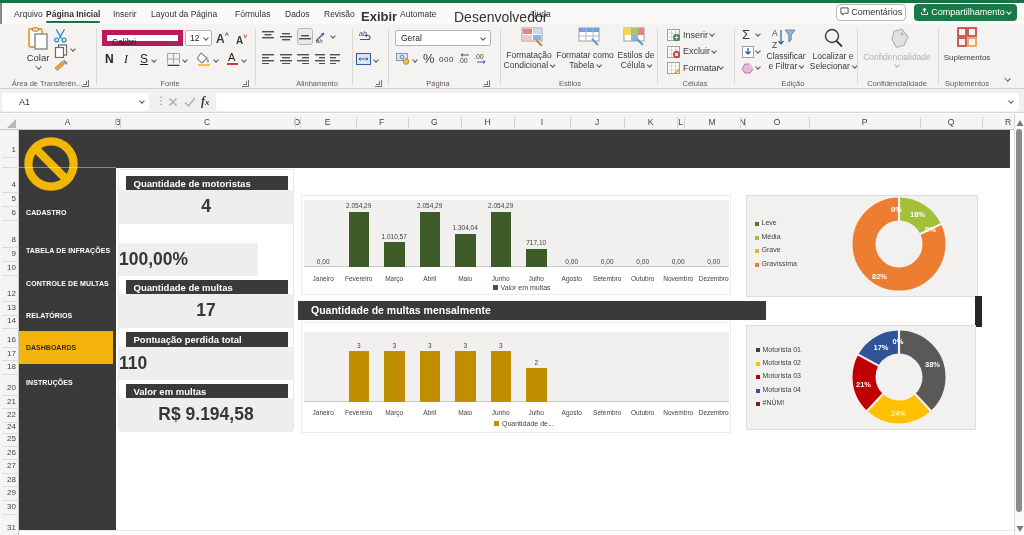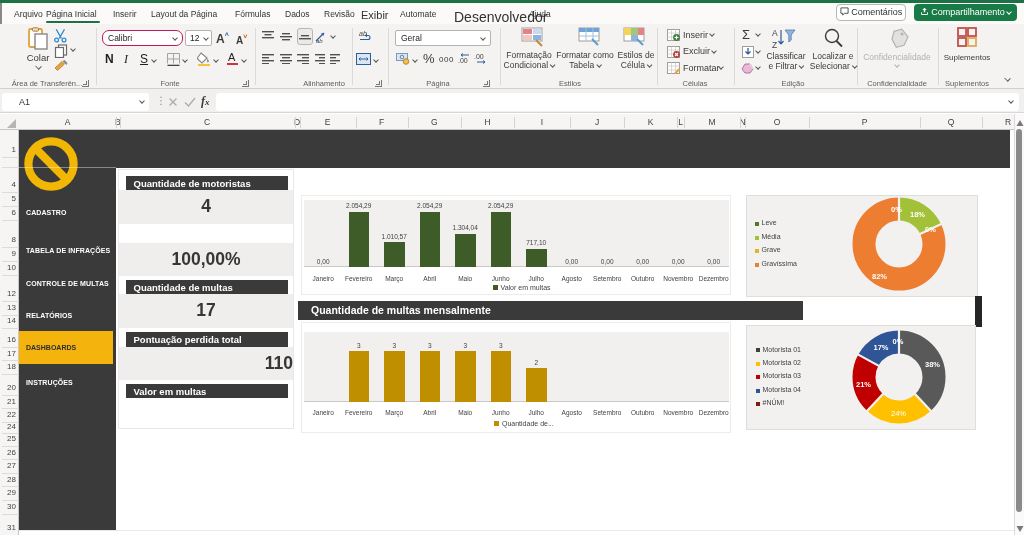--- a/index.html
+++ b/index.html
@@ -16,27 +16,27 @@
 .gsep{position:absolute;top:28px;height:57px;width:1px;background:#dcdad8}
 .hdrbar{position:absolute;background:#3a3a3a;color:#fff;font-weight:bold;white-space:nowrap;overflow:hidden}
 .tick{position:absolute;background:#d3d3d3}
 </style></head><body>
 <div id="app">
 
 <div class="ab" style="left:0;top:0;width:1024px;height:3px;background:#1e7145"></div>
 <div class="ab" style="left:0;top:3px;width:1024px;height:21px;background:#fbfaf9"></div>
 <div class="ab" style="left:0;top:3px;width:2px;height:24px;background:#8a8886"></div>
 <div class="ab" style="left:14px;top:8.5px;font-size:8.5px;color:#333;font-weight:normal">Arquivo</div>
-<div class="ab" style="left:46px;top:8.5px;font-size:8.5px;color:#333;font-weight:normal">Página Inicial</div>
+<div class="ab" style="left:46px;top:8.5px;font-size:8.5px;color:#333;font-weight:bold">Página Inicial</div>
 <div class="ab" style="left:113px;top:8.5px;font-size:8.5px;color:#333;font-weight:normal">Inserir</div>
 <div class="ab" style="left:151px;top:8.5px;font-size:8.5px;color:#333;font-weight:normal">Layout da Página</div>
 <div class="ab" style="left:235px;top:8.5px;font-size:8.5px;color:#333;font-weight:normal">Fórmulas</div>
 <div class="ab" style="left:285px;top:8.5px;font-size:8.5px;color:#333;font-weight:normal">Dados</div>
 <div class="ab" style="left:324px;top:8.5px;font-size:8.5px;color:#333;font-weight:normal">Revisão</div>
-<div class="ab" style="left:361px;top:8.5px;font-size:11px;color:#333;font-weight:normal">Exibir</div>
+<div class="ab" style="left:361px;top:8.5px;font-size:13px;color:#333;font-weight:bold">Exibir</div>
 <div class="ab" style="left:400px;top:8.5px;font-size:8.5px;color:#333;font-weight:normal">Automate</div>
 <div class="ab" style="left:454px;top:8.5px;font-size:14px;color:#333;font-weight:normal">Desenvolvedor</div>
 <div class="ab" style="left:529px;top:8.5px;font-size:8.5px;color:#333;font-weight:normal">Ajuda</div>
 <div class="ab" style="left:46px;top:20.5px;width:54px;height:2.5px;background:#1e7145;border-radius:2px"></div>
 <div class="ab" style="left:836px;top:4px;width:70px;height:16.5px;border:1px solid #b9b7b5;border-radius:4px;background:#fff;font-size:9px;color:#333;line-height:15px;text-align:center">
 <svg width="9" height="9" viewBox="0 0 10 10" style="vertical-align:-1px">
         <path d="M1 1h8v6h-4l-2 2v-2h-2z" fill="none" stroke="#444" stroke-width="1"></path>
       </svg> Comentários</div>
 <div class="ab" style="left:914px;top:3.5px;width:103px;height:17.5px;border-radius:4px;background:#187a46;font-size:9px;color:#fff;line-height:17.5px;text-align:center">
 <svg width="9" height="9" viewBox="0 0 12 12" style="vertical-align:-1px">
@@ -50,21 +50,21 @@
 <div class="gsep" style="left:387.5px"></div>
 <div class="gsep" style="left:500px"></div>
 <div class="gsep" style="left:657px"></div>
 <div class="gsep" style="left:734px"></div>
 <div class="gsep" style="left:857px"></div>
 <div class="gsep" style="left:938px"></div>
 <div class="glabel" style="left:47px;top:78.5px">Área de Transferên...</div>
 <div class="dlg" style="left:82px;top:80px"></div>
 <div class="glabel" style="left:170px;top:78.5px">Fonte</div>
 <div class="dlg" style="left:242px;top:80px"></div>
-<div class="glabel" style="left:324px;top:78.5px">Alinhamento</div>
+<div class="glabel" style="left:317px;top:78.5px">Alinhamento</div>
 <div class="dlg" style="left:375px;top:80px"></div>
 <div class="glabel" style="left:438px;top:78.5px">Página</div>
 <div class="dlg" style="left:483px;top:80px"></div>
 <div class="glabel" style="left:570px;top:78.5px">Estilos</div>
 <div class="glabel" style="left:695px;top:78.5px">Células</div>
 <div class="glabel" style="left:793px;top:78.5px">Edição</div>
 <div class="glabel" style="left:897px;top:78.5px">Confidencialidade</div>
 <div class="glabel" style="left:967px;top:78.5px">Suplementos</div>
 <svg class="ab" style="left:27px;top:27px" width="22" height="23" viewBox="0 0 22 23">
 <rect x="2" y="2" width="13" height="18" rx="1.5" fill="#fff" stroke="#dda33c" stroke-width="1.8"></rect>
@@ -86,21 +86,21 @@
 <rect x="4.5" y="1" width="8" height="10" fill="#fff" stroke="#6b6967" stroke-width="1.2"></rect>
 <rect x="1.5" y="3.5" width="8" height="10" fill="#fff" stroke="#6b6967" stroke-width="1.2"></rect>
 </svg>
 <div class="ab" style="left:71px;top:47px">
       <span class="chevs"></span>
     </div>
 <svg class="ab" style="left:54px;top:60px" width="14" height="13" viewBox="0 0 14 13">
 <path d="M1 8l7-6.5 2.5 2.5-7 6.5z" fill="#e8a33d" stroke="#b07f39" stroke-width="0.8"></path>
 <path d="M8.5 1l2-1 3 3-1 2z" fill="#8a8886"></path>
 </svg>
-<div class="ab" style="left:102px;top:30px;width:81px;height:16px;background:#fff;border:1px solid #be185d;border-radius:7px;font-size:8.5px;color:#222;line-height:14px;padding-left:5px">Calibri<span class="chevs" style="position:absolute;right:5px;top:5px"></span></div>
+<div class="ab" style="left:102px;top:30px;width:81px;height:16px;background:#fff;border:5px solid #be185d;border-radius:0;font-size:8.5px;color:#222;line-height:14px;padding-left:5px">Calibri<span class="chevs" style="position:absolute;right:5px;top:5px"></span></div>
 <div class="ab" style="left:185px;top:30px;width:27px;height:16px;background:#fff;border:1px solid #b5b3b1;border-radius:2px;font-size:8.5px;color:#222;line-height:14px;padding-left:4px">12<span class="chevs" style="position:absolute;right:3px;top:5px"></span></div>
 <div class="ab" style="left:216px;top:31px;font-size:12px;color:#3b3a39;font-weight:bold">A<span style="font-size:7px;vertical-align:6px;color:#2d5e9e">˄</span></div>
 <div class="ab" style="left:236px;top:33px;font-size:10px;color:#3b3a39;font-weight:bold">A<span style="font-size:7px;vertical-align:5px;color:#c55a11">˅</span></div>
 <div class="ab" style="left:105px;top:52px;font-size:12px;font-weight:bold;color:#222">N</div>
 <div class="ab" style="left:124px;top:52px;font-size:12px;font-style:italic;color:#222;font-family:'Liberation Serif',serif">I</div>
 <div class="ab" style="left:140px;top:52px;font-size:12px;text-decoration:underline;color:#222">S</div>
 <div class="ab" style="left:152px;top:58px">
       <span class="chevs"></span>
     </div>
 <svg class="ab" style="left:167px;top:53px" width="13" height="13" viewBox="0 0 13 13">
@@ -435,26 +435,27 @@
 <div class="ab" style="left:26px;top:208.9px;font-size:7px;font-weight:bold;color:#fff;letter-spacing:0.1px">CADASTRO</div>
 <div class="ab" style="left:26px;top:246.5px;font-size:7px;font-weight:bold;color:#fff;letter-spacing:0.1px">TABELA DE INFRAÇÕES</div>
 <div class="ab" style="left:26px;top:279.5px;font-size:7px;font-weight:bold;color:#fff;letter-spacing:0.1px">CONTROLE DE MULTAS</div>
 <div class="ab" style="left:26px;top:311.5px;font-size:7px;font-weight:bold;color:#fff;letter-spacing:0.1px">RELATÓRIOS</div>
 <div class="ab" style="left:26px;top:379px;font-size:7px;font-weight:bold;color:#fff;letter-spacing:0.1px">INSTRUÇÕES</div>
 <div class="ab" style="left:19px;top:331px;width:94px;height:33px;background:#f5b30e"></div>
 <div class="ab" style="left:26px;top:343.5px;font-size:7px;font-weight:bold;color:#2e2e2e">DASHBOARDS</div>
 <div class="ab" style="left:119px;top:169.5px;width:174px;height:258px;background:#fff;box-shadow:0 0 0 1px #e8e8e8"></div>
 <div class="hdrbar" style="left:125.5px;top:175.5px;width:162px;height:14.5px;font-size:9.5px;line-height:15px;padding-left:8px">Quantidade de motoristas</div>
 <div class="ab" style="left:119px;top:190px;width:174px;height:33.5px;background:#efeeed;color:#363636;font-size:17.5px;font-weight:bold;text-align:center;line-height:33.5px">4</div>
-<div class="ab" style="left:119px;top:242.5px;width:174px;height:33.5px;background:#efeeed;color:#363636;font-size:17.5px;font-weight:bold;text-align:center;line-height:33.5px">100,00%</div>
+<div class="ab" style="left:119px;top:242.5px;width:139px;height:33.5px;background:#efeeed;color:#363636;font-size:17.5px;font-weight:bold;line-height:33.5px">100,00%</div>
 <div class="hdrbar" style="left:125.5px;top:279.5px;width:162px;height:14.5px;font-size:9.5px;line-height:15px;padding-left:8px">Quantidade de multas</div>
 <div class="ab" style="left:119px;top:294px;width:174px;height:33.5px;background:#efeeed;color:#363636;font-size:17.5px;font-weight:bold;text-align:center;line-height:33.5px">17</div>
 <div class="hdrbar" style="left:125.5px;top:332px;width:162px;height:14.5px;font-size:9.5px;line-height:15px;padding-left:8px">Pontuação perdida total</div>
-<div class="ab" style="left:119px;top:346.5px;width:174px;height:33.5px;background:#efeeed;color:#363636;font-size:17.5px;font-weight:bold;text-align:right;line-height:33.5px">110</div>
+<div class="ab" style="left:119px;top:346.5px;width:174px;height:33.5px;background:#efeeed;color:#363636;font-size:17.5px;font-weight:bold;text-align:left;line-height:33.5px">110</div>
 <div class="hdrbar" style="left:125.5px;top:383.5px;width:162px;height:14.5px;font-size:9.5px;line-height:15px;padding-left:8px">Valor em multas</div>
+<div class="ab" style="left:119px;top:398px;width:174px;height:33.5px;background:#efeeed;color:#363636;font-size:17.5px;font-weight:bold;text-align:center;line-height:33.5px">R$ 9.194,58</div>
 <div class="ab" style="left:301.5px;top:196px;width:428.5px;height:97.5px;background:#fff;box-shadow:0 0 0 1px #ececec"></div>
 <div class="ab" style="left:304px;top:200px;width:425px;height:67px;background:#f1f0ef;border-bottom:1px solid #c9c9c9"></div>
 <div class="ab ctr" style="left:323.2px;top:257.5px;font-size:6.5px;color:#3f3f3f">0,00</div>
 <div class="ab" style="left:348.5px;top:211.7px;width:20.5px;height:55.3px;background:#3d5c28"></div>
 <div class="ab ctr" style="left:358.7px;top:202.2px;font-size:6.5px;color:#3f3f3f">2.054,29</div>
 <div class="ab" style="left:384px;top:242.4px;width:20.5px;height:24.6px;background:#3d5c28"></div>
 <div class="ab ctr" style="left:394.2px;top:232.9px;font-size:6.5px;color:#3f3f3f">1.010,57</div>
 <div class="ab" style="left:419.5px;top:211.7px;width:20.5px;height:55.3px;background:#3d5c28"></div>
 <div class="ab ctr" style="left:429.7px;top:202.2px;font-size:6.5px;color:#3f3f3f">2.054,29</div>
 <div class="ab" style="left:455px;top:233.9px;width:20.5px;height:33.1px;background:#3d5c28"></div>
@@ -475,21 +476,21 @@
 <div class="ab ctr" style="left:465.2px;top:274.5px;font-size:6.5px;color:#3f3f3f">Maio</div>
 <div class="ab ctr" style="left:500.7px;top:274.5px;font-size:6.5px;color:#3f3f3f">Junho</div>
 <div class="ab ctr" style="left:536.2px;top:274.5px;font-size:6.5px;color:#3f3f3f">Julho</div>
 <div class="ab ctr" style="left:571.7px;top:274.5px;font-size:6.5px;color:#3f3f3f">Agosto</div>
 <div class="ab ctr" style="left:607.2px;top:274.5px;font-size:6.5px;color:#3f3f3f">Setembro</div>
 <div class="ab ctr" style="left:642.7px;top:274.5px;font-size:6.5px;color:#3f3f3f">Outubro</div>
 <div class="ab ctr" style="left:678.2px;top:274.5px;font-size:6.5px;color:#3f3f3f">Novembro</div>
 <div class="ab ctr" style="left:713.7px;top:274.5px;font-size:6.5px;color:#3f3f3f">Dezembro</div>
 <div class="ab" style="left:492.5px;top:285px;width:5px;height:5px;background:#3d5c28"></div>
 <div class="ab" style="left:500.5px;top:284px;font-size:7px;color:#3f3f3f">Valor em multas</div>
-<div class="hdrbar" style="left:298px;top:300.5px;width:505px;height:19.5px;font-size:10.5px;line-height:19.5px;padding-left:13px">Quantidade de multas mensalmente</div>
+<div class="hdrbar" style="left:298px;top:300.5px;width:468px;height:19.5px;font-size:10.5px;line-height:19.5px;padding-left:13px">Quantidade de multas mensalmente</div>
 <div class="ab" style="left:301.5px;top:322.5px;width:428.5px;height:109.5px;background:#fff;box-shadow:0 0 0 1px #ececec"></div>
 <div class="ab" style="left:304px;top:332px;width:425px;height:70px;background:#f1f0ef;border-bottom:1px solid #c9c9c9"></div>
 <div class="ab" style="left:348.5px;top:351px;width:20.5px;height:51px;background:#bf8f00"></div>
 <div class="ab ctr" style="left:358.7px;top:341.5px;font-size:6.5px;color:#3f3f3f">3</div>
 <div class="ab" style="left:384px;top:351px;width:20.5px;height:51px;background:#bf8f00"></div>
 <div class="ab ctr" style="left:394.2px;top:341.5px;font-size:6.5px;color:#3f3f3f">3</div>
 <div class="ab" style="left:419.5px;top:351px;width:20.5px;height:51px;background:#bf8f00"></div>
 <div class="ab ctr" style="left:429.7px;top:341.5px;font-size:6.5px;color:#3f3f3f">3</div>
 <div class="ab" style="left:455px;top:351px;width:20.5px;height:51px;background:#bf8f00"></div>
 <div class="ab ctr" style="left:465.2px;top:341.5px;font-size:6.5px;color:#3f3f3f">3</div>

